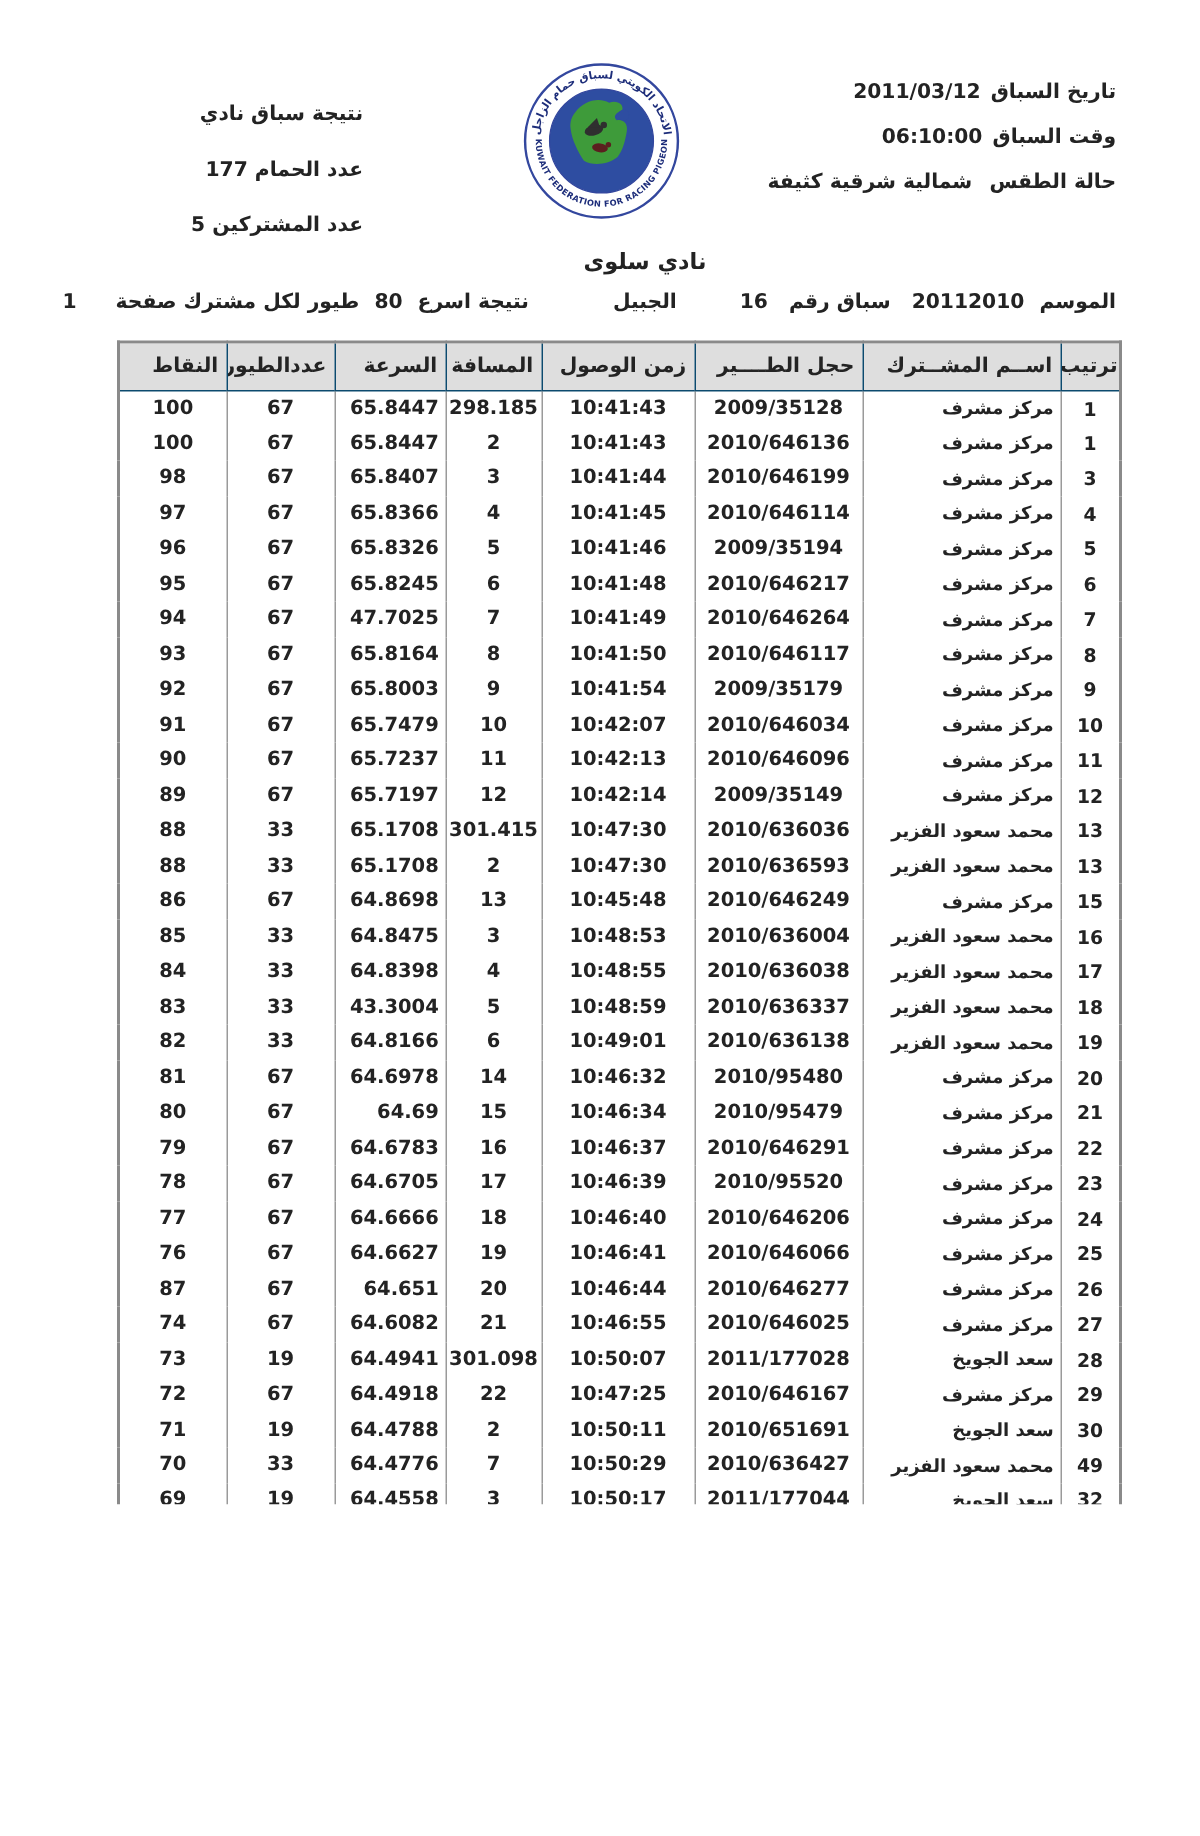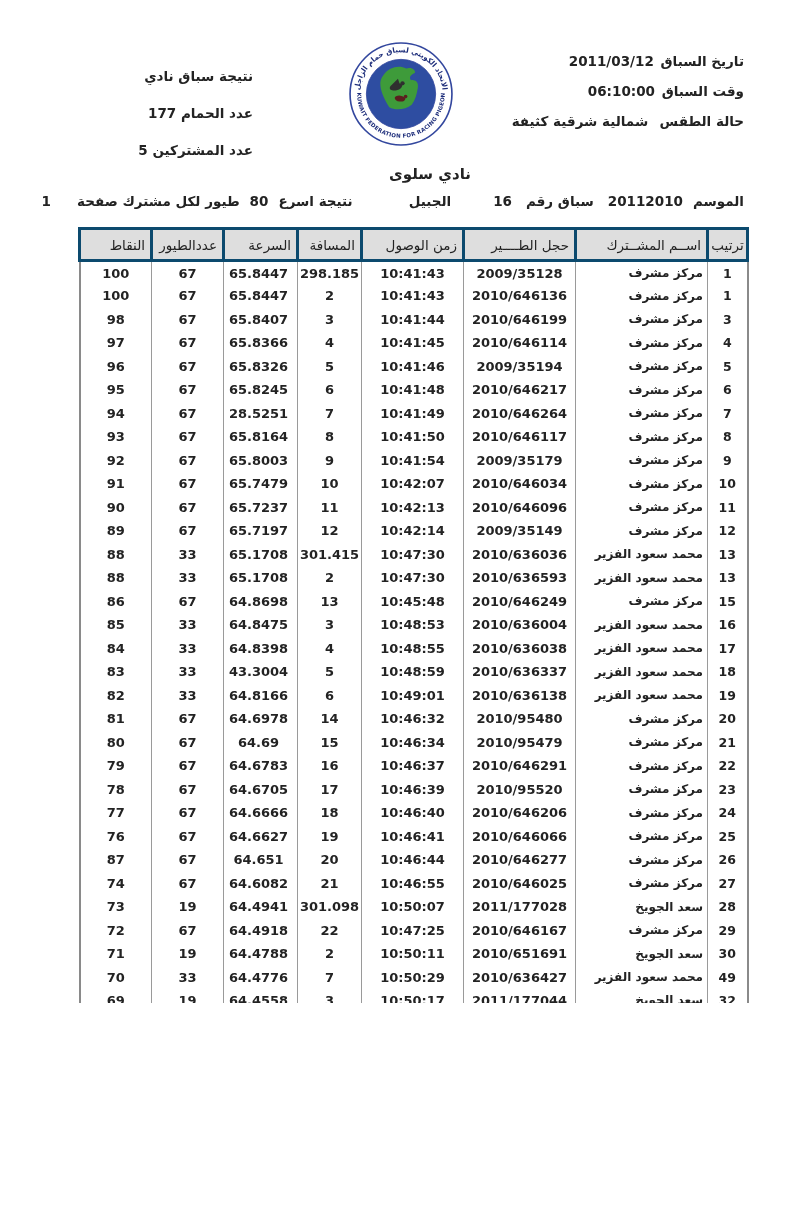--- a/index.html
+++ b/index.html
@@ -15,21 +15,21 @@
   }
   
   .meta-right {
     position: absolute; top: 46px; right: 56px; width: 300px;
     direction: rtl; text-align: right;
     font-size: 13.5px; font-weight: bold; line-height: 30px;
   }
   .meta-right .val { padding: 0 2px; }
   
   .meta-left {
-    position: absolute; top: 58px; left: 103px; width: 150px;
+    position: absolute; top: 58px; left: 92px; width: 150px;
     direction: rtl; text-align: right;
     font-size: 13.5px; font-weight: bold; line-height: 37px;
   }
   
   .logo { position: absolute; top: 40px; left: 347px; width: 108px; height: 108px; }
   .logo svg { width: 100%; height: 100%; display: block; }
   .logo-ar { font-size: 7.1px; font-weight: bold; fill: #1d2d7a; }
   .logo-en { font-size: 5.4px; font-weight: bold; fill: #1d2d7a; letter-spacing: 0.25px; }
   
   .club-name {
@@ -50,37 +50,37 @@
   .ml26 { margin-left: 26px; }
   
   .results {
     position: absolute; top: 227px; left: 78px; width: 668px;
     border-collapse: collapse; table-layout: fixed;
     direction: rtl;
     border: 2px solid #8a8a8a;
   }
   .results th {
     background: #dedede;
-    border: 3px solid #0c4a6e;
+    border: 1px solid #0c4a6e;
     height: 32px;
-    font-size: 13.5px; font-weight: normal;
+    font-size: 13.5px; font-weight: bold;
     text-align: right; padding: 0 5px;
     white-space: nowrap; overflow: hidden;
   }
   .results th.h-rank { text-align: center; padding: 0 1px; }
   .results td {
     border-right: 1px solid #9a9a9a;
     border-left: 1px solid #9a9a9a;
     height: 23.5px;
     font-size: 13px; font-weight: bold;
     text-align: center; vertical-align: middle;
     white-space: nowrap; overflow: hidden;
   }
   .results td.c-name { text-align: right; padding-right: 4px; font-size: 12px; }
-  .results td.c-speed { text-align: center; padding-right: 4px; }
+  .results td.c-speed { text-align: right; padding-right: 4px; }
   .results td.c-rank { font-size: 12.5px; }
 </style>
 </head>
 <body>
 
 <div class="page">
 
   <div class="meta-right">
     <div><span>تاريخ السباق</span> <span class="val">2011/03/12</span></div>
     <div><span>وقت السباق</span> <span class="val">06:10:00</span></div>
@@ -208,21 +208,21 @@
           <td class="c-speed">65.8245</td>
           <td class="c-birds">67</td>
           <td class="c-points">95</td>
         </tr>
         <tr>
           <td class="c-rank">7</td>
           <td class="c-name">مركز مشرف</td>
           <td class="c-ring">2010/646264</td>
           <td class="c-time">10:41:49</td>
           <td class="c-dist">7</td>
-          <td class="c-speed">28.5251</td>
+          <td class="c-speed">47.7025</td>
           <td class="c-birds">67</td>
           <td class="c-points">94</td>
         </tr>
         <tr>
           <td class="c-rank">8</td>
           <td class="c-name">مركز مشرف</td>
           <td class="c-ring">2010/646117</td>
           <td class="c-time">10:41:50</td>
           <td class="c-dist">8</td>
           <td class="c-speed">65.8164</td>

